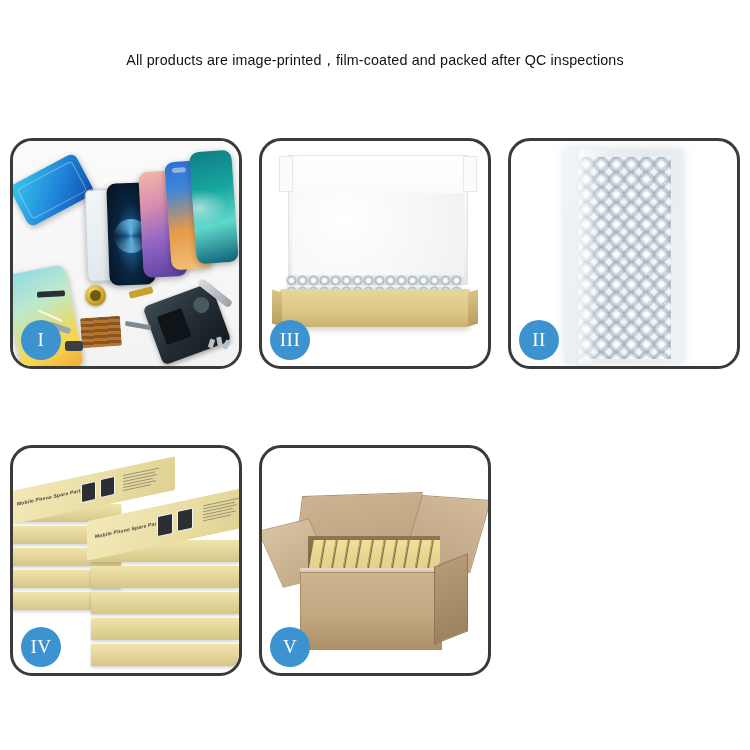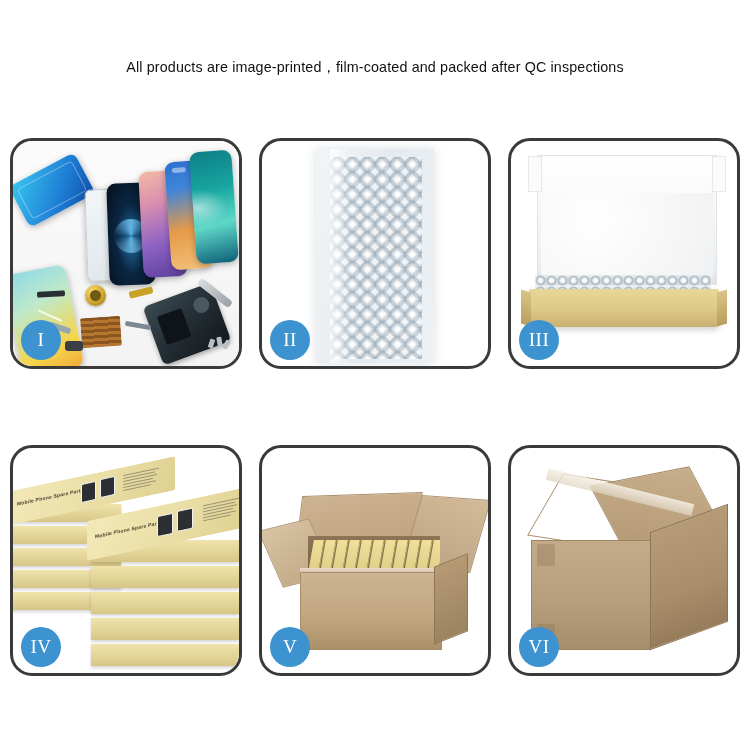--- a/index.html
+++ b/index.html
@@ -17,21 +17,21 @@
   .header { text-align: center; padding-top: 38px; }
   .title {
     font-size: 33px;
     font-weight: 700;
     letter-spacing: 1.0px;
     color: #0b0b0b;
     line-height: 1;
     white-space: nowrap;
   }
   .subtitle {
-    margin-top: 20px;
+    margin-top: 13px;
     font-size: 14.3px;
     font-weight: 400;
     color: #111111;
     letter-spacing: 0.15px;
     white-space: nowrap;
   }
 
   
   .grid {
     position: absolute;
@@ -314,37 +314,37 @@
           <span></span>
           <span></span>
           <span></span>
         </div>
     </div>
     <div class="badge">I</div>
   </div>
 
   <div class="panel">
     <div class="stage">
+      <div class="p3lid"></div>
+      <div class="p3foam"></div>
+      <div class="p3bubbles"></div>
+      <div class="p3tray"></div>
+    </div>
+    <div class="badge">III</div>
+  </div>
+
+  <div class="panel">
+    <div class="stage">
       <div class="bw-sheet">
         <div class="bw-inner"></div>
         <div class="bw-inner2"></div>
         <div class="bw-sheen"></div>
       </div>
     </div>
     <div class="badge">II</div>
-  </div>
-
-  <div class="panel">
-    <div class="stage">
-      <div class="p3lid"></div>
-      <div class="p3foam"></div>
-      <div class="p3bubbles"></div>
-      <div class="p3tray"></div>
-    </div>
-    <div class="badge">III</div>
   </div>
 
   <div class="panel">
     <div class="stage">
       <div class="stackwrap">
 
         <div class="sbox" style="left:-4px;top:56px;width:112px;height:18px;">
             <div class="sb-face"></div>
           </div>
         <div class="sbox" style="left:-4px;top:78px;width:112px;height:18px;">
@@ -432,26 +432,14 @@
             <i style="left:122px"></i>
         </div>
       </div>
       <div class="c5-lip"></div>
       <div class="c5-front"></div>
       <div class="c5-side"></div>
     </div>
     <div class="badge">V</div>
   </div>
 
-  <div class="panel">
-    <div class="stage">
-      <div class="c6-top"></div>
-      <div class="c6-top2"></div>
-      <div class="c6-tape"></div>
-      <div class="c6-front"></div>
-      <div class="c6-side"></div>
-      <div class="c6-tab" style="left:26px;top:96px;"></div>
-      <div class="c6-tab" style="left:26px;top:176px;"></div>
-    </div>
-    <div class="badge">VI</div>
-  </div>
 
 </div>
 
 </body></html>

